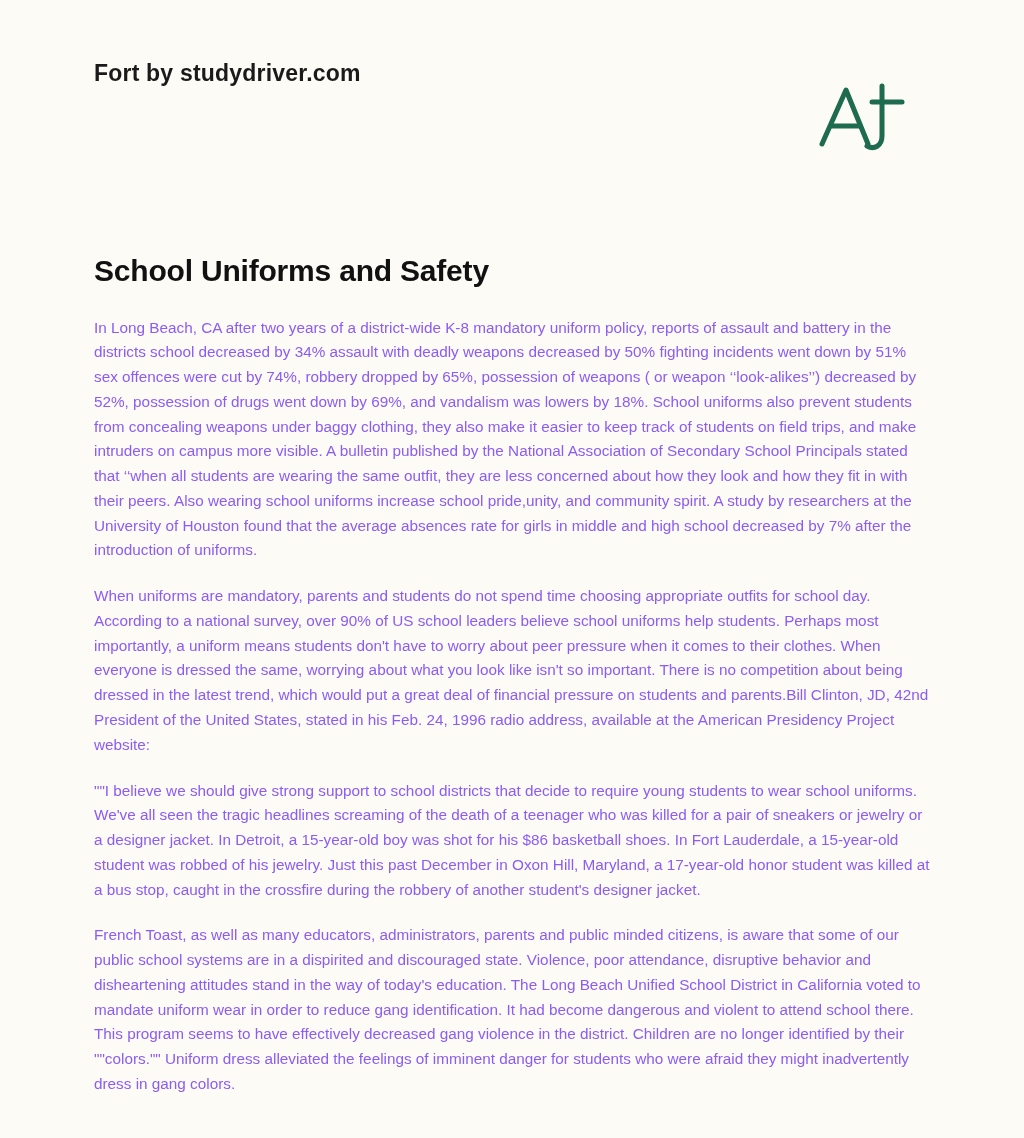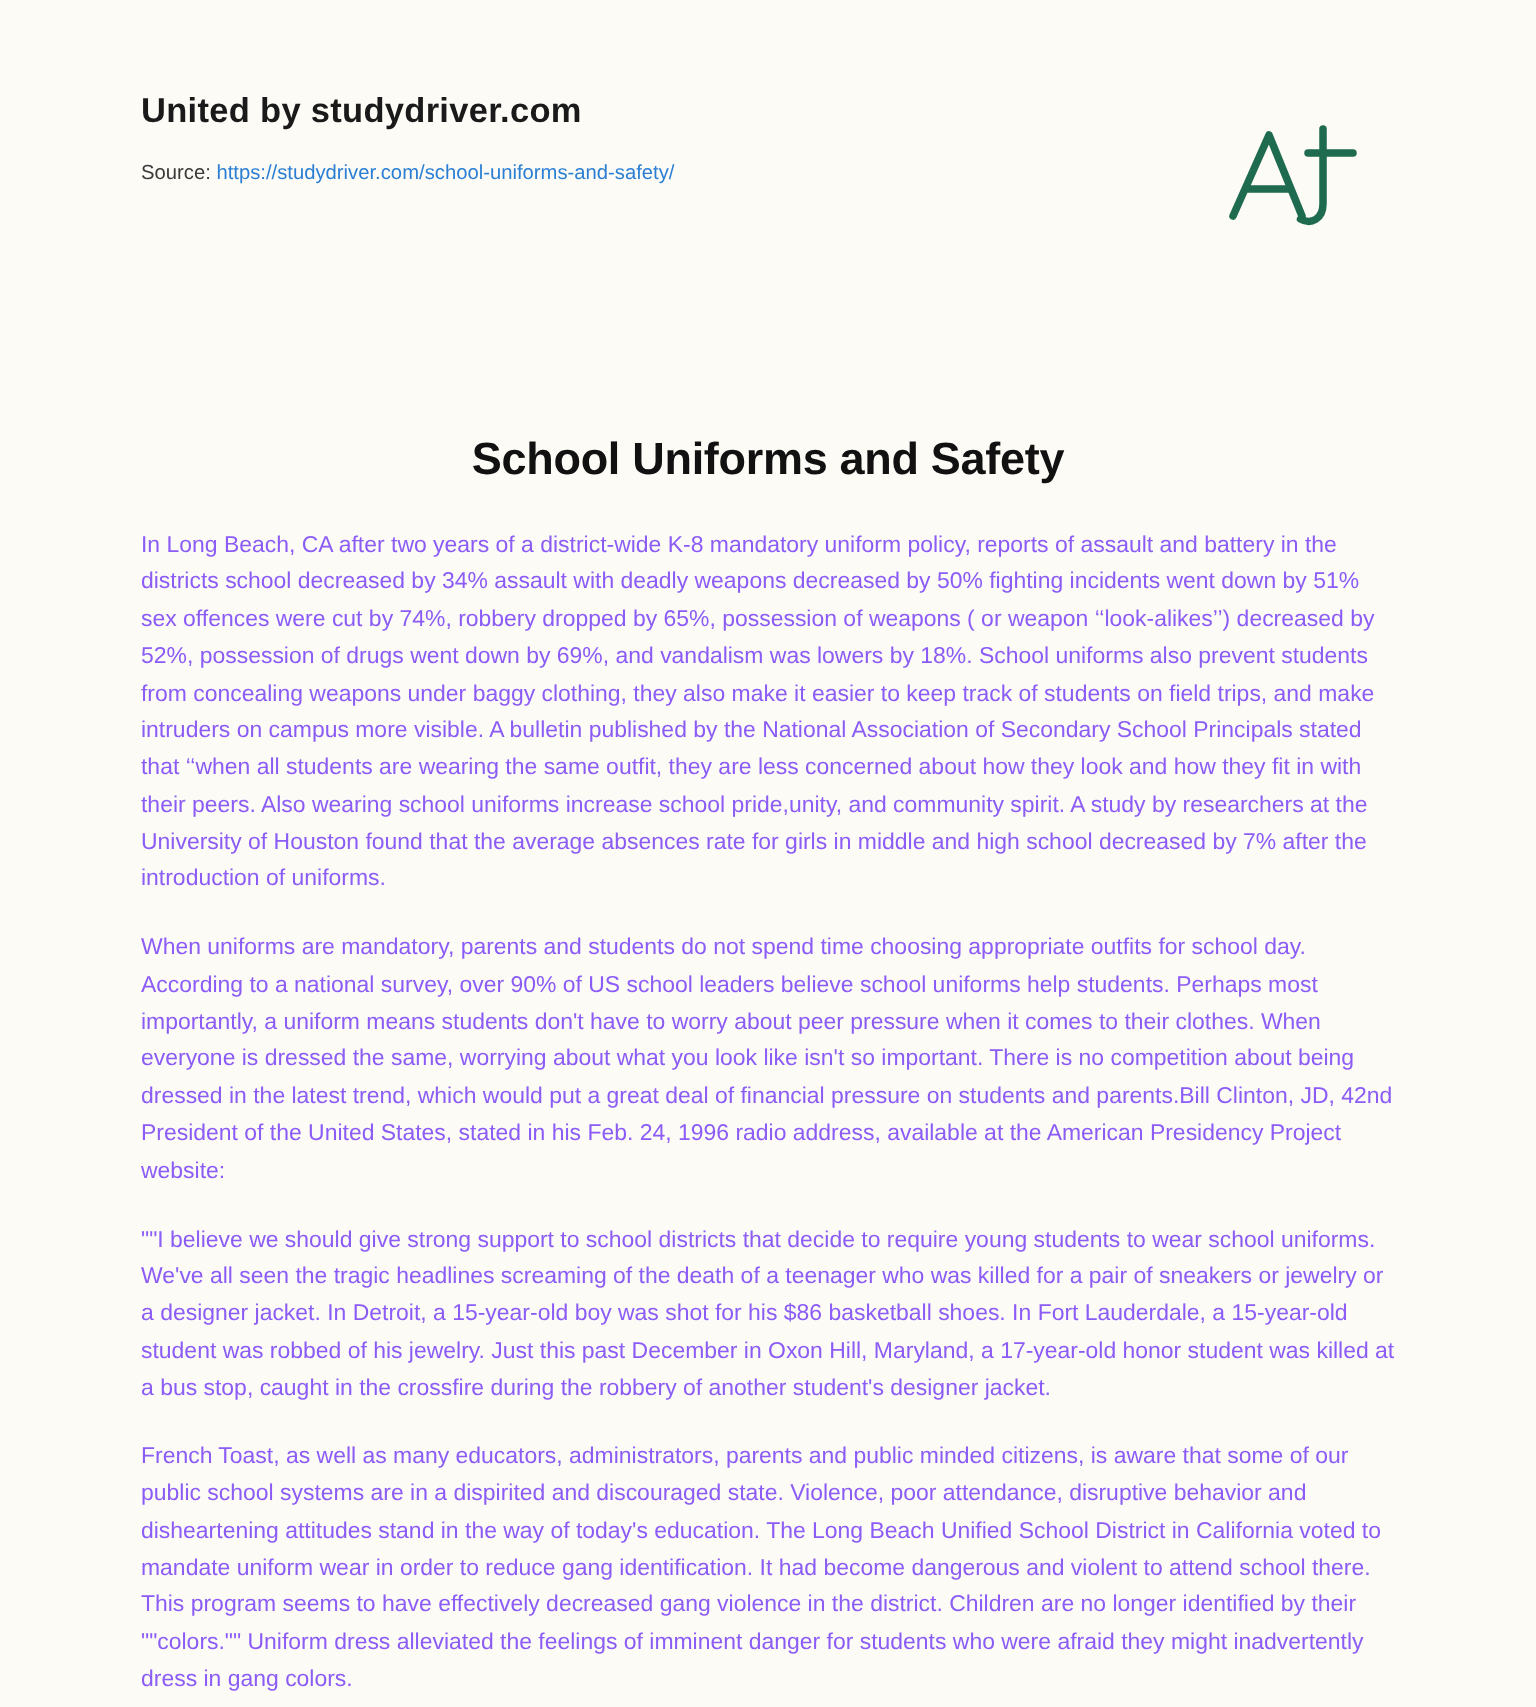--- a/index.html
+++ b/index.html
@@ -52,24 +52,23 @@
     width: 120px;
     height: 90px;
   }
   .logo svg {
     display: block;
   }
   .title {
     font-size: 30px;
     font-weight: bold;
     color: #111;
-    margin: 118px 0 0 0;
+    margin: 82px 0 0 0;
     line-height: 1.25;
     letter-spacing: -0.2px;
-    text-align: center;
   }
   .body-copy {
     margin-top: 26px;
   }
   .body-copy p {
     font-size: 15.3px;
     line-height: 1.62;
     color: #8b5cf6;
     margin: 0 0 21px 0;
     text-align: left;
@@ -77,24 +76,21 @@
   .body-copy p:last-child {
     margin-bottom: 0;
   }
 </style>
 </head>
 <body>
 
 <div class="page">
 
   <div class="header">
-    <div class="brand-line">United by studydriver.com</div>
-    <div class="source-line">
-      <span class="source-label">Source: </span><a class="source-url" href="#">https://studydriver.com/school-uniforms-and-safety/</a>
-    </div>
+    <div class="brand-line">Fort by studydriver.com</div>
 
     <div class="logo">
       <svg viewBox="0 0 120 90" width="120" height="90" aria-hidden="true">
         <g fill="none" stroke="#1e6b4f" stroke-width="5" stroke-linecap="round" stroke-linejoin="round">
           <path d="M12 72 L36 18 L58 72"></path>
           <path d="M22 54 L50 54"></path>
           <path d="M72 14 L72 64 C72 74 64 78 57 74"></path>
           <path d="M62 30 L92 30"></path>
         </g>
       </svg>

